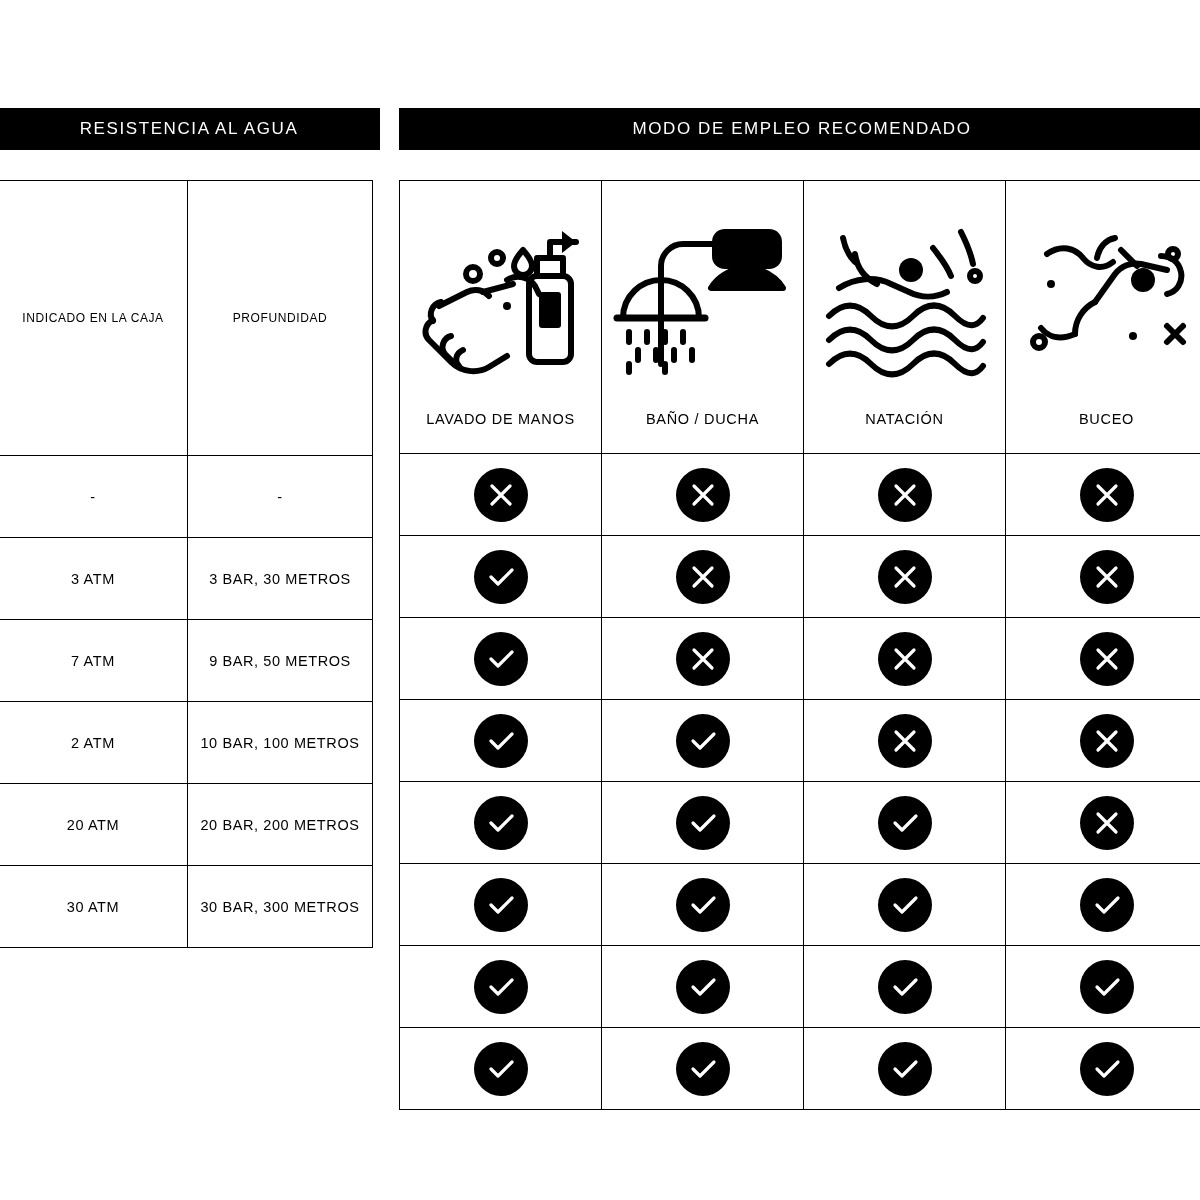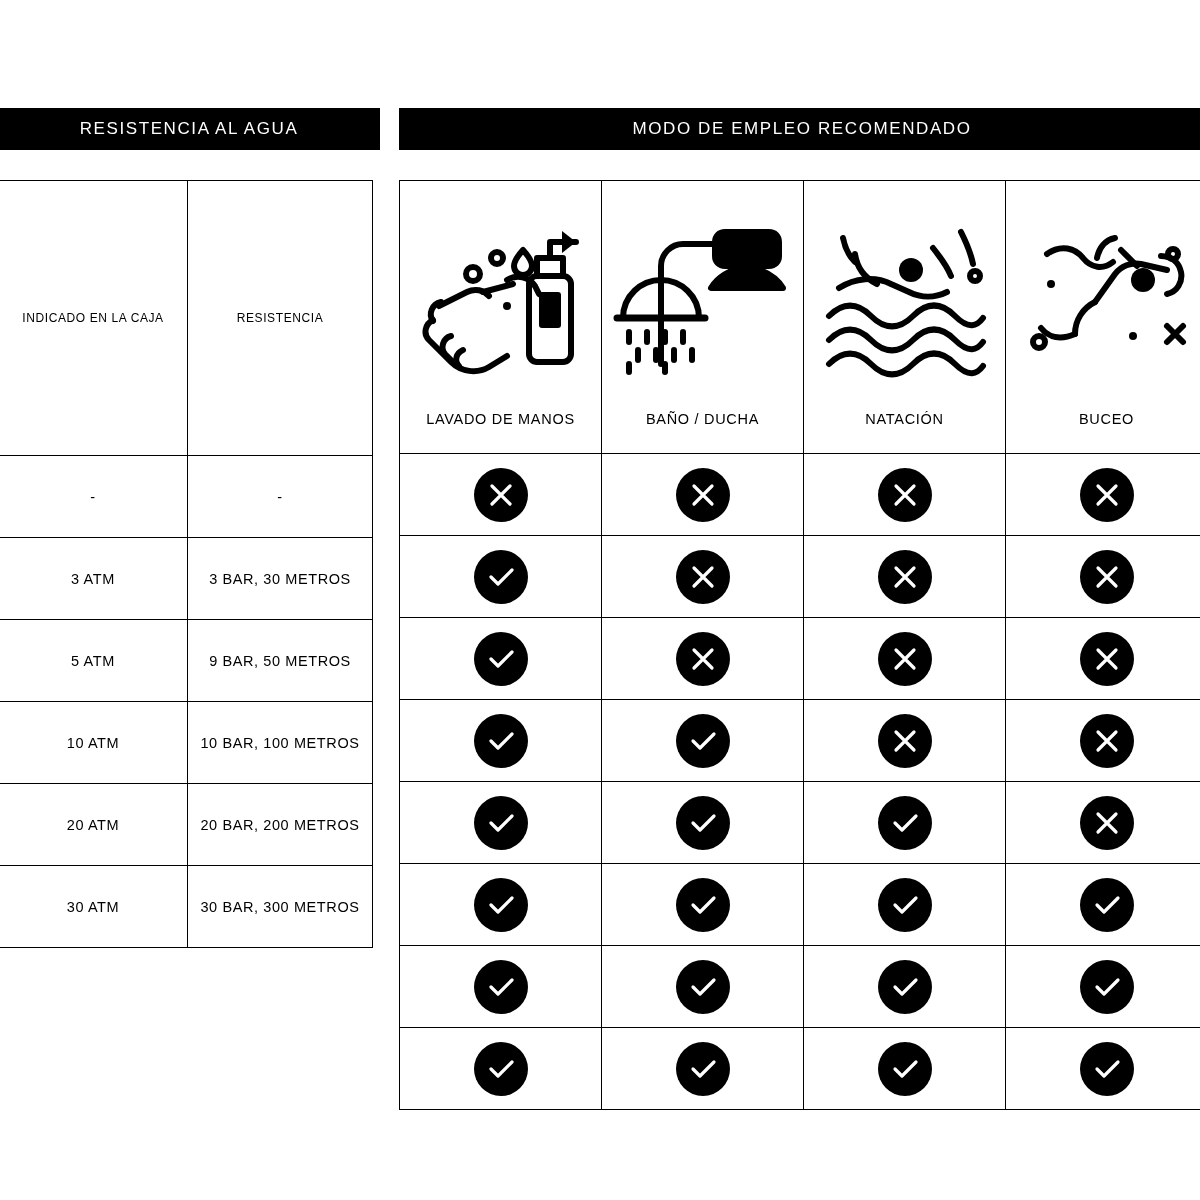--- a/index.html
+++ b/index.html
@@ -134,36 +134,36 @@
 
 <div class="page">
 
   <div class="hdr-left">RESISTENCIA AL AGUA</div>
   <div class="hdr-right">MODO DE EMPLEO RECOMENDADO</div>
 
   <table class="left-table">
     <tbody>
         <tr class="head-row">
       <td class="col-a">INDICADO EN LA CAJA</td>
-      <td class="col-b">RESISTENCIA</td>
+      <td class="col-b">PROFUNDIDAD</td>
     </tr>
     <tr>
       <td class="col-a">-</td>
       <td class="col-b">-</td>
     </tr>
     <tr>
       <td class="col-a">3 ATM</td>
       <td class="col-b">3 BAR, 30 METROS</td>
     </tr>
     <tr>
-      <td class="col-a">5 ATM</td>
+      <td class="col-a">7 ATM</td>
       <td class="col-b">9 BAR, 50 METROS</td>
     </tr>
     <tr>
-      <td class="col-a">10 ATM</td>
+      <td class="col-a">2 ATM</td>
       <td class="col-b">10 BAR, 100 METROS</td>
     </tr>
     <tr>
       <td class="col-a">20 ATM</td>
       <td class="col-b">20 BAR, 200 METROS</td>
     </tr>
     <tr>
       <td class="col-a">30 ATM</td>
       <td class="col-b">30 BAR, 300 METROS</td>
     </tr>

